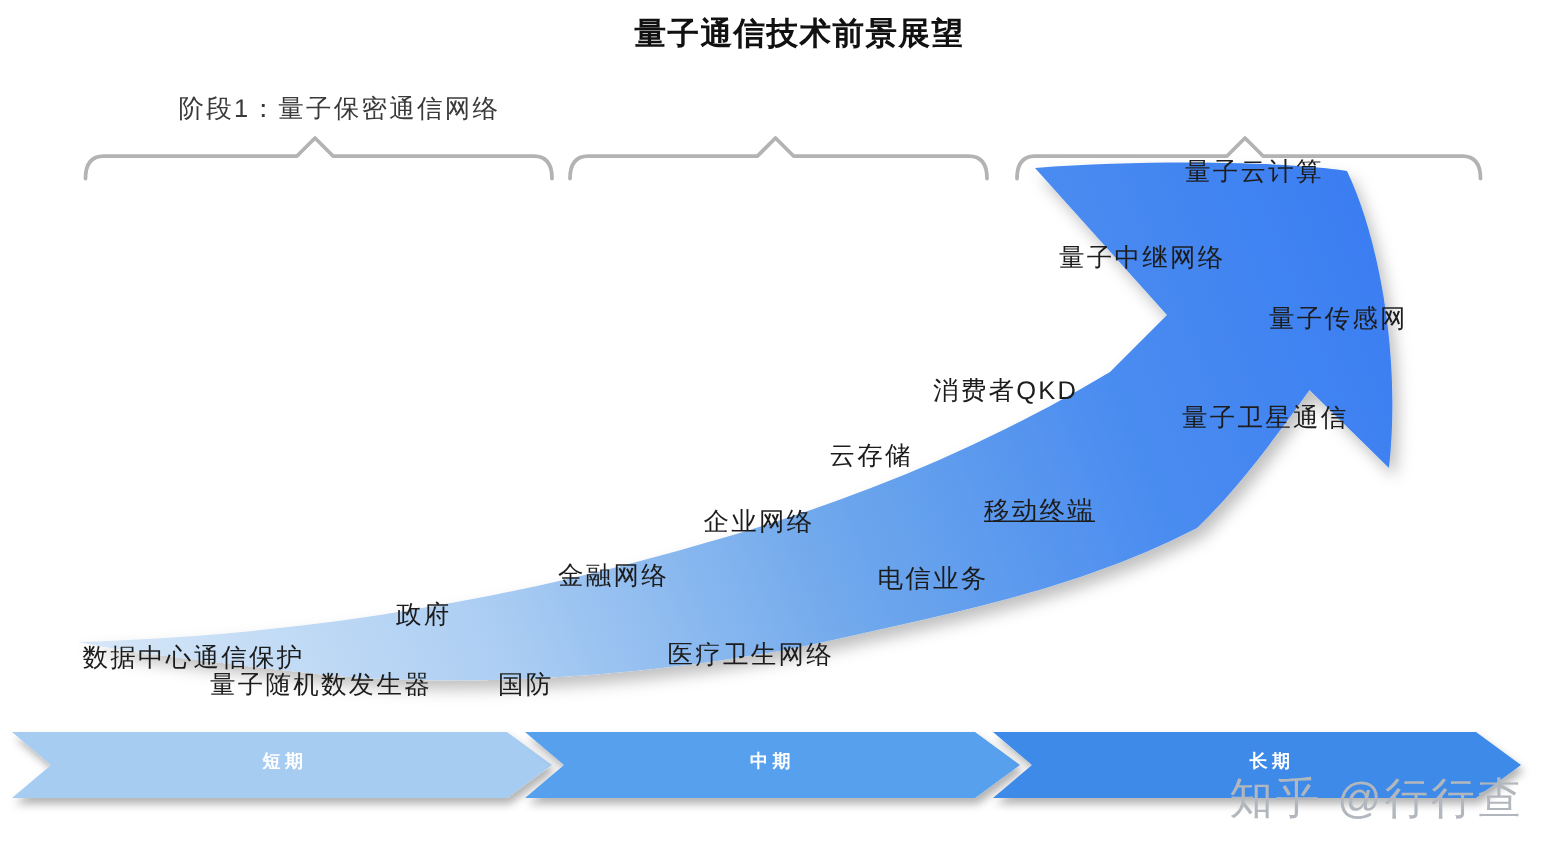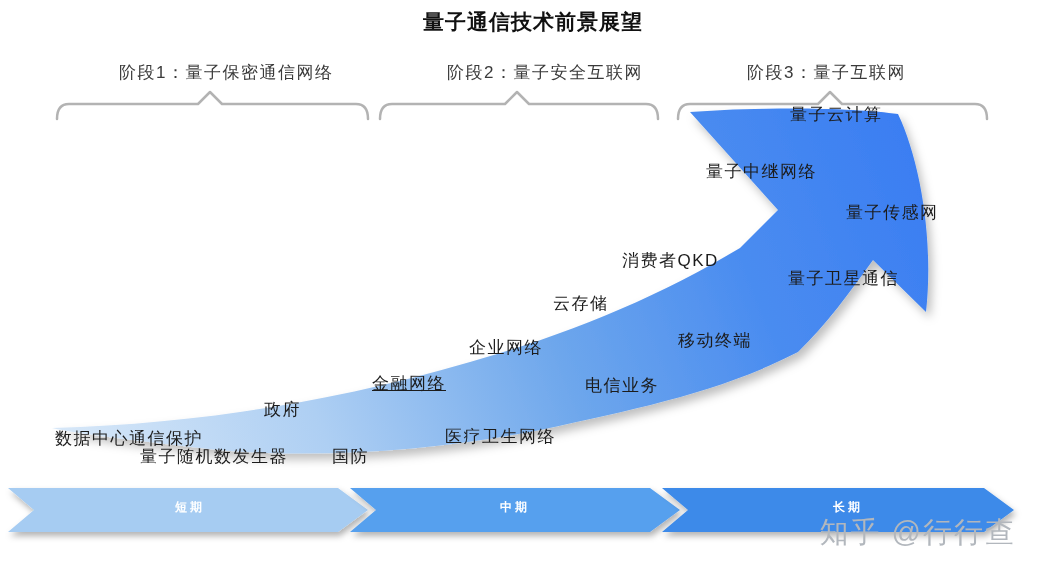--- a/index.html
+++ b/index.html
@@ -76,35 +76,33 @@
     <path d="M 678 119 Q 678 104 690 104 L 818 104 L 830 92 L 842 104 L 975 104 Q 987 104 987 119" fill="none" stroke-width="2.5" stroke-linecap="round" stroke-linejoin="round" stroke="#b3b3b3"></path>
 
     <path filter="url(#dsSmall)" d="M 8 488 L 338 488 L 368 510 L 338 532 L 8 532 L 34 510 Z" fill="#a6ccf2"></path>
     <path filter="url(#dsSmall)" d="M 350 488 L 650 488 L 680 510 L 650 532 L 350 532 L 376 510 Z" fill="#57a0ee"></path>
     <path filter="url(#dsSmall)" d="M 662 488 L 984 488 L 1014 510 L 984 532 L 662 532 L 688 510 Z" fill="#3c8ae9"></path>
   </svg>
 
   <div class="title">量子通信技术前景展望</div>
 
   <div class="phase phase1">阶段1：量子保密通信网络</div>
-  <div class="phase phase2">阶段2：量子安全互联网</div>
-  <div class="phase phase3">阶段3：量子互联网</div>
 
   <div id="arrow-labels">
       <span class="arrow-label" style="left: 55px; top: 399px; margin-top: 30px;">数据中心通信保护</span>
       <span class="arrow-label" style="left: 140px; top: 447px;">量子随机数发生器</span>
       <span class="arrow-label" style="left: 264px; top: 400px;">政府</span>
       <span class="arrow-label" style="left: 332px; top: 447px;">国防</span>
-      <span class="arrow-label" style="left: 372px; top: 374px; text-decoration: underline;">金融网络</span>
+      <span class="arrow-label" style="left: 372px; top: 374px;">金融网络</span>
       <span class="arrow-label" style="left: 445px; top: 427px;">医疗卫生网络</span>
       <span class="arrow-label" style="left: 469px; top: 338px;">企业网络</span>
       <span class="arrow-label" style="left: 553px; top: 294px;">云存储</span>
       <span class="arrow-label" style="left: 585px; top: 376px;">电信业务</span>
       <span class="arrow-label" style="left: 622px; top: 251px;">消费者QKD</span>
-      <span class="arrow-label" style="left: 678px; top: 331px;">移动终端</span>
+      <span class="arrow-label" style="left: 656px; top: 331px; text-decoration: underline;">移动终端</span>
       <span class="arrow-label" style="left: 706px; top: 162px;">量子中继网络</span>
       <span class="arrow-label" style="left: 790px; top: 105px;">量子云计算</span>
       <span class="arrow-label" style="left: 846px; top: 203px;">量子传感网</span>
       <span class="arrow-label" style="left: 788px; top: 269px;">量子卫星通信</span>
     </div>
 
   <div class="band-label" style="left:190px">短期</div>
   <div class="band-label" style="left:515px">中期</div>
   <div class="band-label" style="left:848px">长期</div>
 

